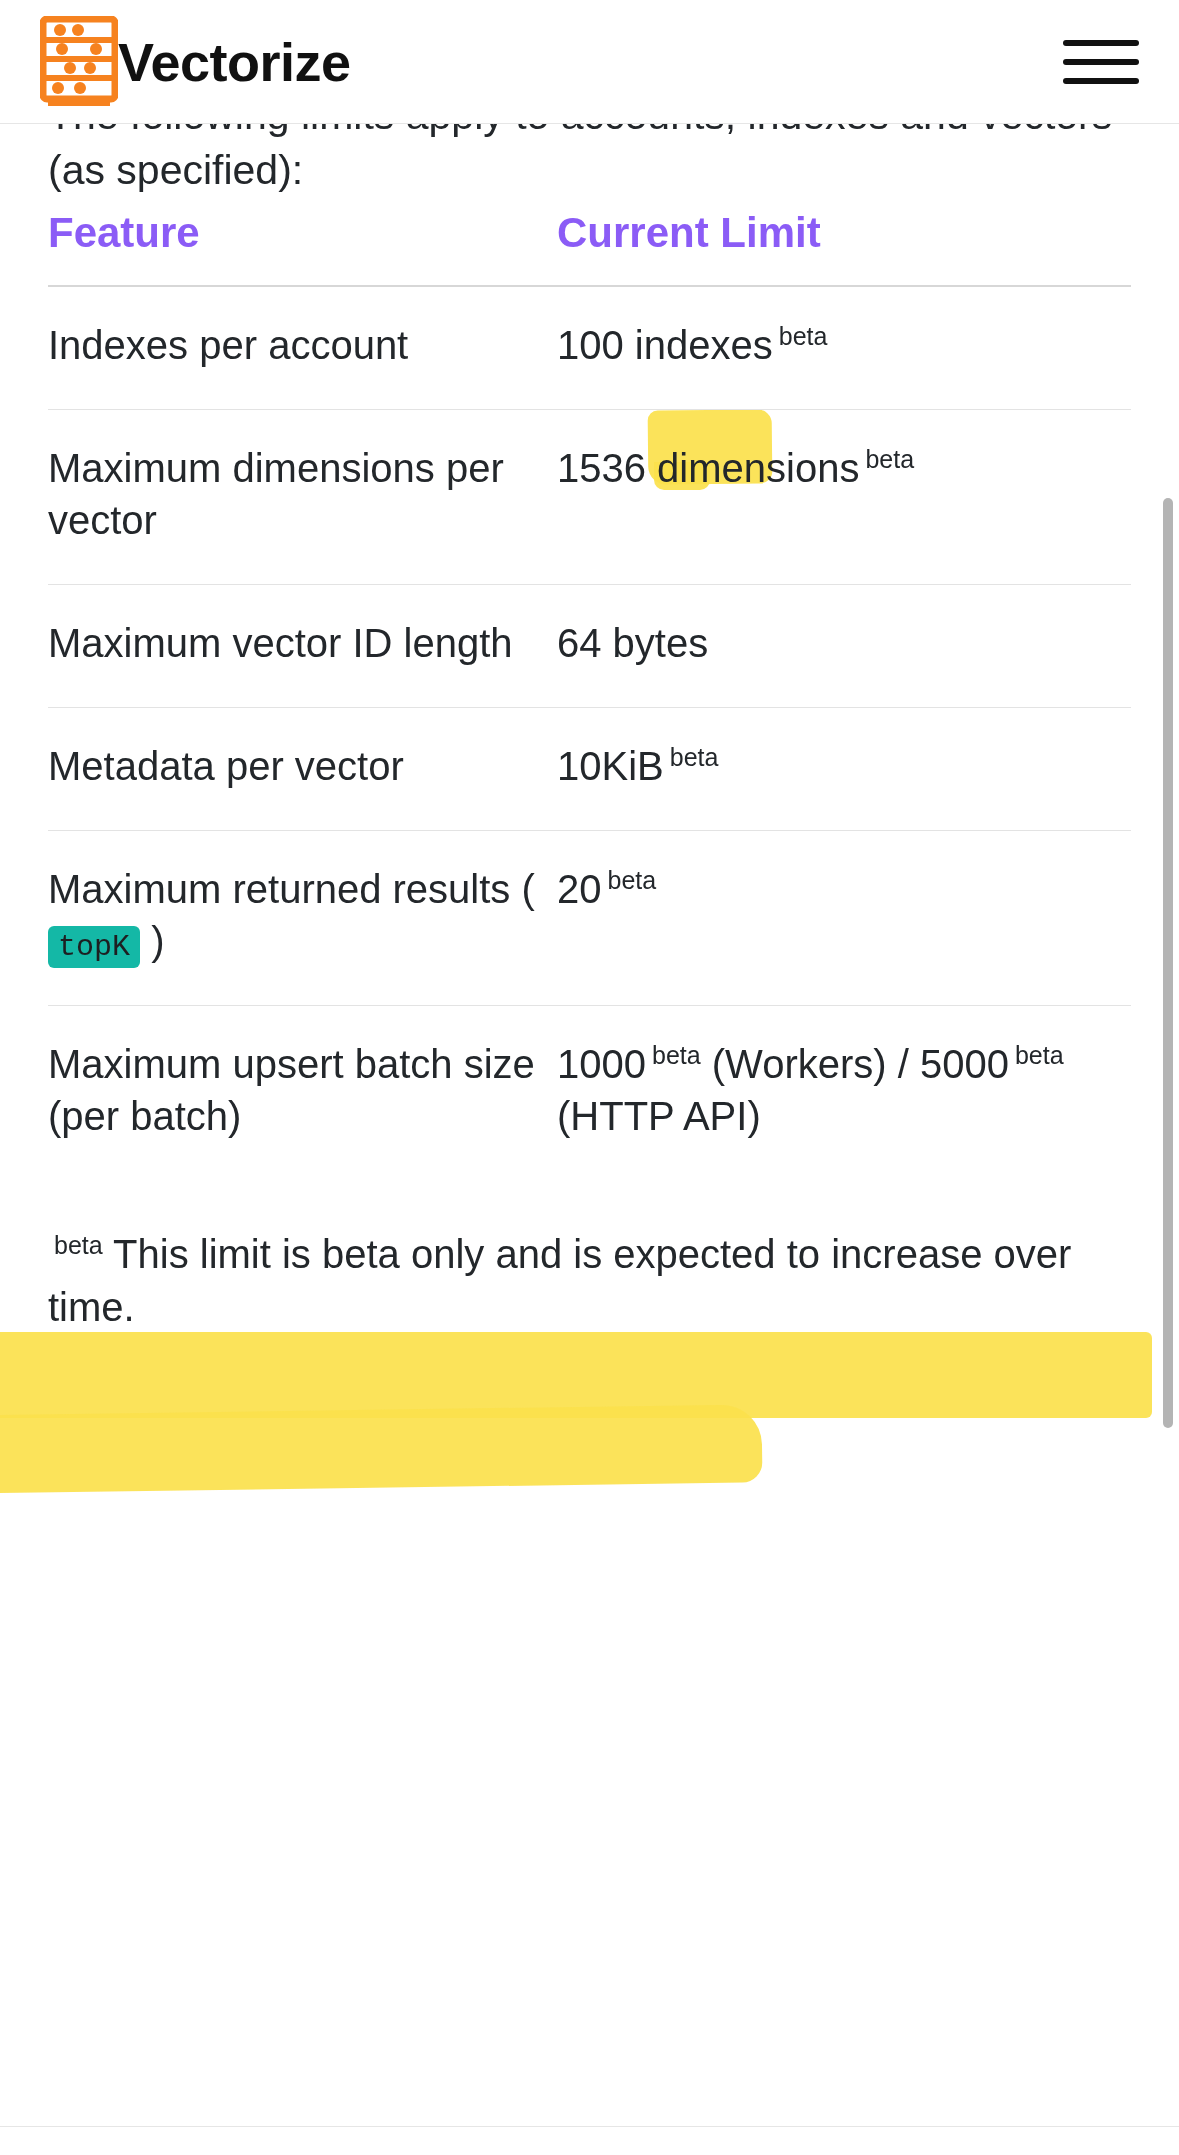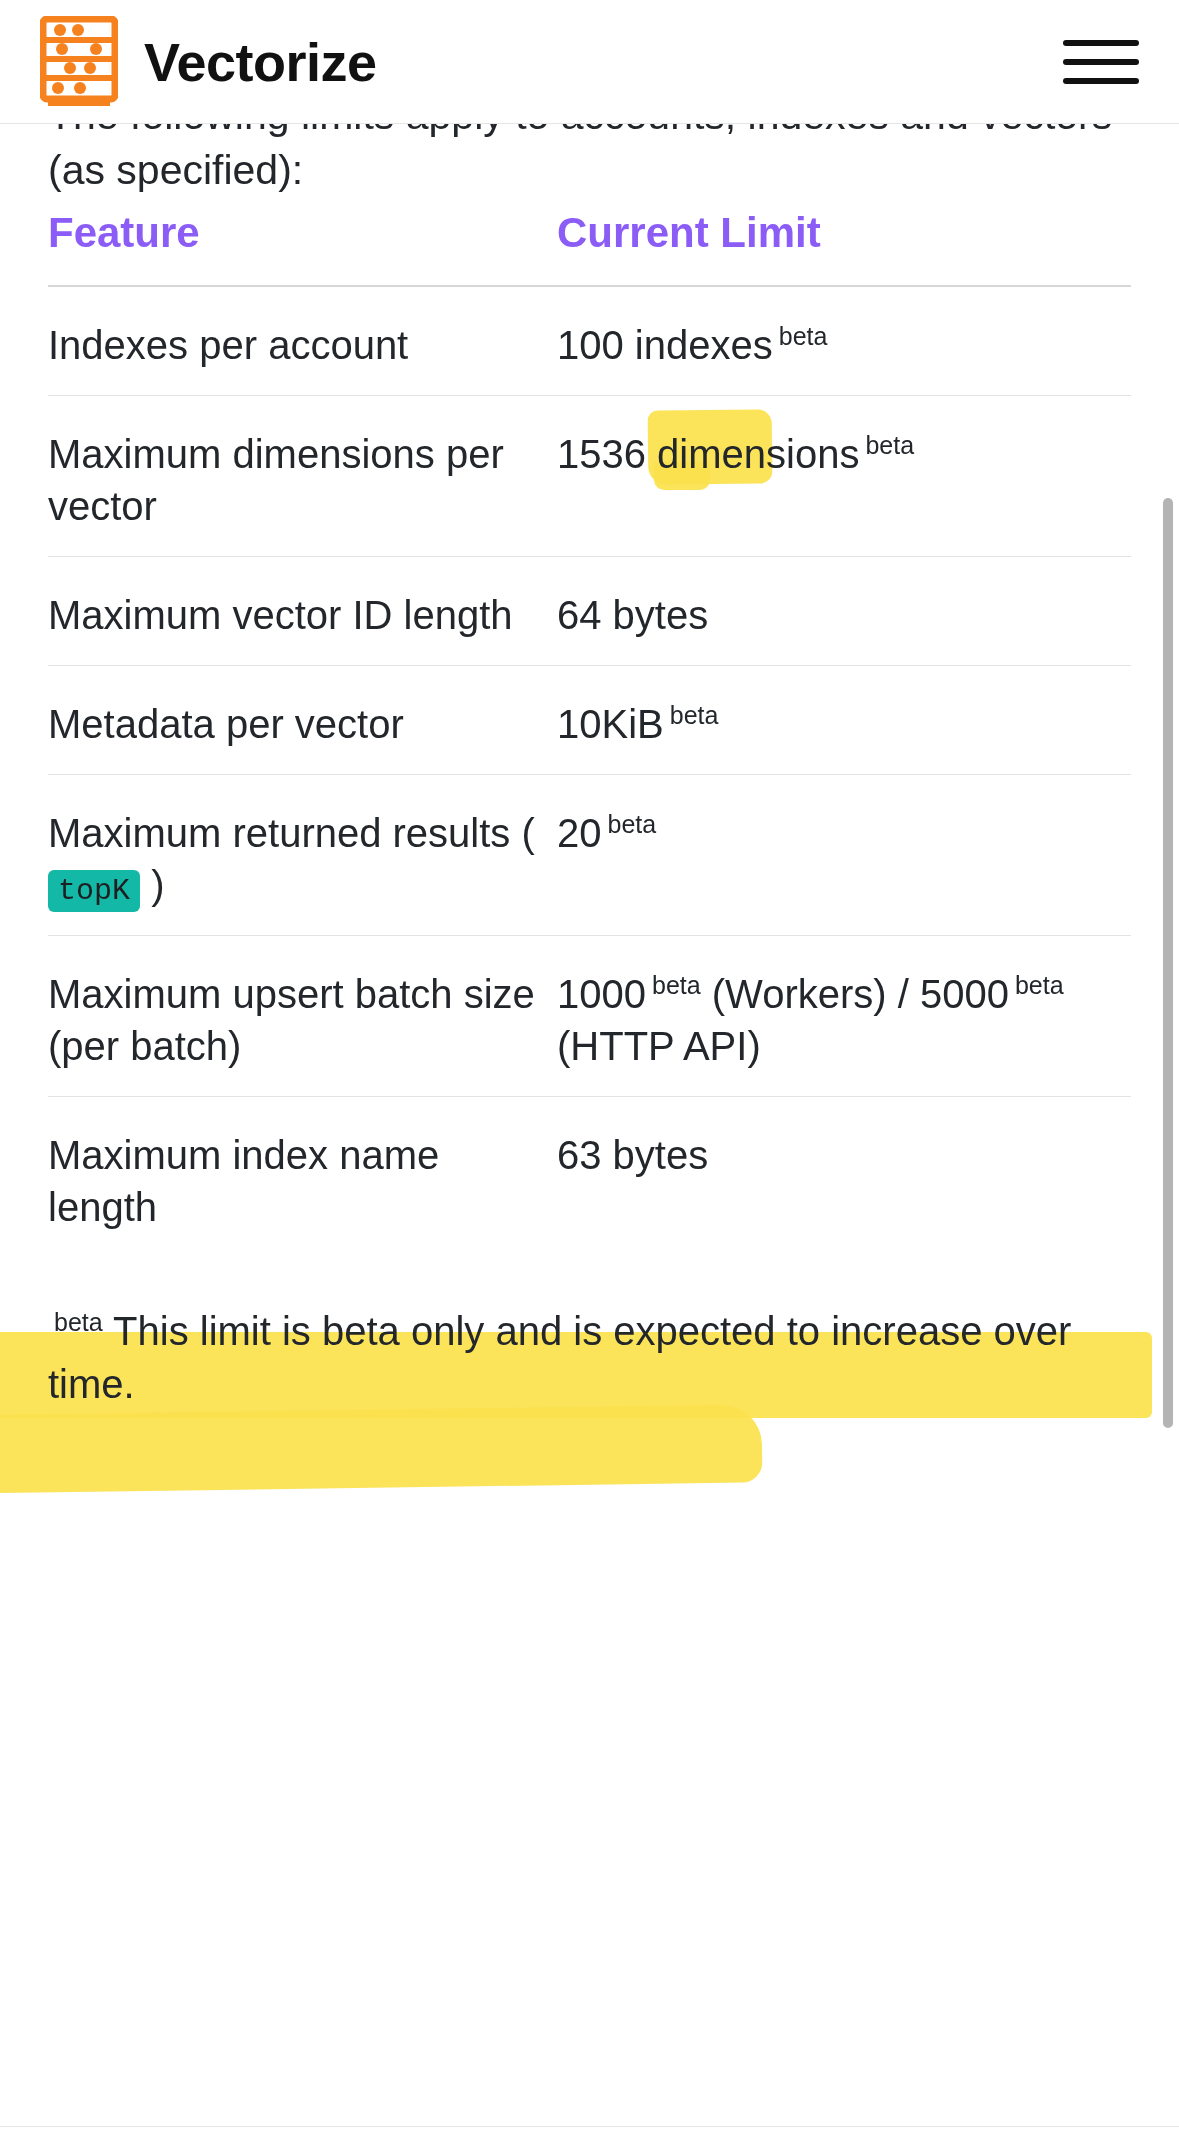--- a/index.html
+++ b/index.html
@@ -21,21 +21,20 @@
     background: #ffffff;
     border-bottom: 1px solid #e6e6e6;
     display: flex;
     align-items: center;
     padding: 0 40px;
     z-index: 5;
   }
   #brand {
     display: flex;
     align-items: center;
-    gap: 26px;
     text-decoration: none;
     color: #111;
   }
   .logo-mark {
     width: 78px;
     height: 92px;
     display: block;
   }
   #brand-name {
     font-size: 54px;
@@ -95,21 +94,21 @@
     font-size: 42px;
     font-weight: 700;
     padding: 0 0 28px 0;
     border-bottom: 2px solid #d7d7d7;
     color: #8b5cf6;
   }
   table#limits-table th:first-child { width: 47%; }
   table#limits-table td {
     font-size: 40px;
     line-height: 1.3;
-    padding: 32px 0 24px 0;
+    padding: 32px 0 38px 0;
     border-bottom: 1px solid #e3e3e3;
     vertical-align: top;
     color: #23272b;
   }
   table#limits-table tr:last-child td { border-bottom: none; }
   td.col-limit { padding-left: 8px; }
 
   sup.beta {
     font-size: 25px;
     font-weight: 400;
@@ -293,26 +292,20 @@
       <tr>
         <td class="col-feature">Maximum upsert batch size (per batch)</td>
         <td class="col-limit">
           <span>1000</span><sup class="beta">beta</sup>
           <span>(Workers) /</span>
           <span>5000</span><sup class="beta">beta</sup>
           <span>(HTTP API)</span>
         </td>
       </tr>
 
-      <tr>
-        <td class="col-feature">Maximum index name length</td>
-        <td class="col-limit">
-          <span>63 bytes</span>
-        </td>
-      </tr>
 
     </tbody>
   </table>
 
   <div id="footnote-wrap">
     <p id="footnote"><sup class="beta">beta</sup> <span>This limit is beta only and is expected to increase over time.</span></p>
   </div>
 
   <div id="scrollbar-track"></div>
   <div id="bottom-rule"></div>

